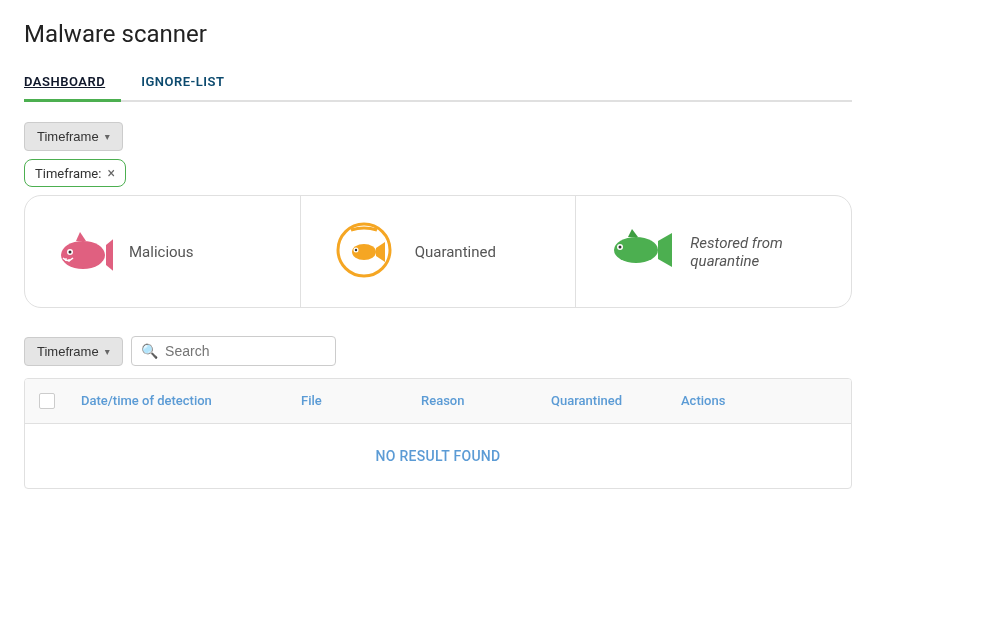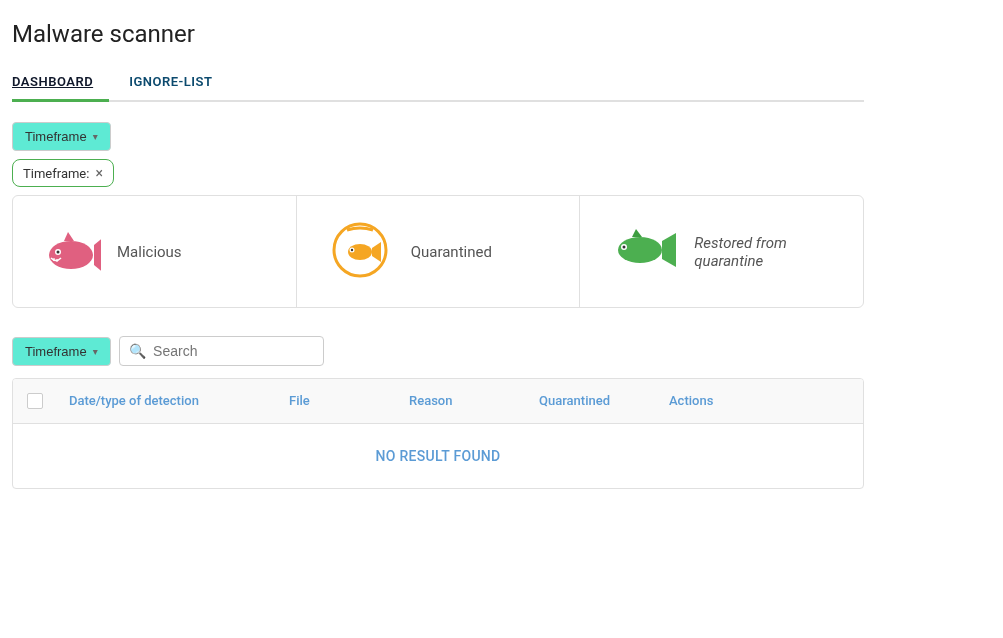--- a/index.html
+++ b/index.html
@@ -5,21 +5,21 @@
     * { box-sizing: border-box; margin: 0; padding: 0; }
     body {
       font-family: -apple-system, BlinkMacSystemFont, 'Segoe UI', Roboto, Arial, sans-serif;
       background: #fff;
       color: #333;
       font-size: 14px;
     }
     .page {
       width: 876px;
       min-height: 638px;
-      padding: 20px 12px;
+      padding: 20px 24px;
     }
     .page-title {
       font-size: 24px;
       font-weight: 400;
       color: #222;
       margin-bottom: 16px;
     }
     .tabs {
       display: flex;
       border-bottom: 2px solid #e0e0e0;
@@ -47,21 +47,21 @@
       margin-bottom: 8px;
       align-items: center;
     }
     .dropdown-btn {
       display: flex;
       align-items: center;
       gap: 6px;
       padding: 6px 12px;
       border: 1px solid #ccc;
       border-radius: 4px;
-      background: #5eead4;
+      background: #e5e5e5;
       cursor: pointer;
       font-size: 13px;
       color: #333;
     }
     .dropdown-btn .arrow {
       font-size: 10px;
       color: #666;
     }
     .filter-tag {
       display: flex;
@@ -75,21 +75,21 @@
       color: #333;
       cursor: pointer;
     }
     .filter-tag .close {
       color: #666;
       font-size: 14px;
       cursor: pointer;
     }
     .stats-card {
       border: 1px solid #e0e0e0;
-      border-radius: 6px;
+      border-radius: 17px;
       display: flex;
       margin-bottom: 28px;
       overflow: hidden;
     }
     .stat-item {
       flex: 1;
       display: flex;
       align-items: center;
       gap: 16px;
       padding: 24px 28px;
@@ -289,21 +289,21 @@
       <span class="search-icon-char">🔍</span>
       <input type="text" placeholder="Search" style="">
     </div>
   </div>
 
   <div class="table-container">
     <div class="table-header">
       <div class="th checkbox-th">
         <div class="th-check"></div>
       </div>
-      <div class="th">Date/type of detection</div>
+      <div class="th">Date/time of detection</div>
       <div class="th">File</div>
       <div class="th">Reason</div>
       <div class="th">Quarantined</div>
       <div class="th">Actions</div>
     </div>
     <div class="no-result">NO RESULT FOUND</div>
   </div>
 
 </div>
 

